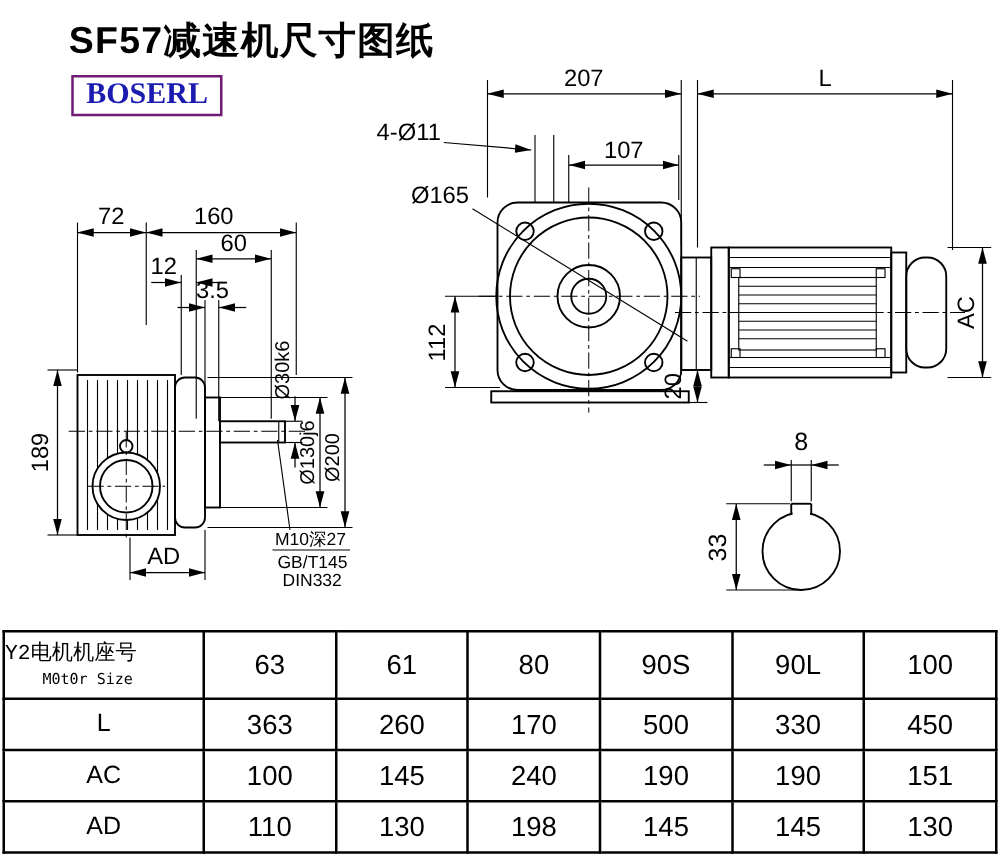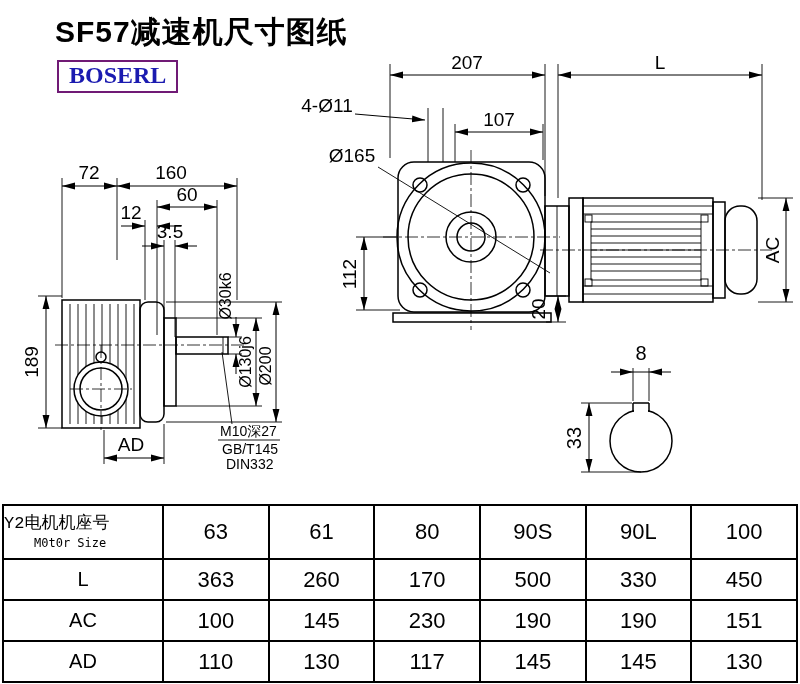--- a/index.html
+++ b/index.html
@@ -256,30 +256,30 @@
       <td class="num">260</td>
       <td class="num">170</td>
       <td class="num">500</td>
       <td class="num">330</td>
       <td class="num">450</td>
     </tr>
     <tr style="height:41px;">
       <td class="rowlabel">AC</td>
       <td class="num">100</td>
       <td class="num">145</td>
-      <td class="num">230</td>
+      <td class="num">240</td>
       <td class="num">190</td>
       <td class="num">190</td>
       <td class="num">151</td>
     </tr>
     <tr style="height:41px;">
       <td class="rowlabel">AD</td>
       <td class="num">110</td>
       <td class="num">130</td>
-      <td class="num">117</td>
+      <td class="num">198</td>
       <td class="num">145</td>
       <td class="num">145</td>
       <td class="num">130</td>
     </tr>
   </tbody>
     </table>
 
 </div>
 
 </body></html>

